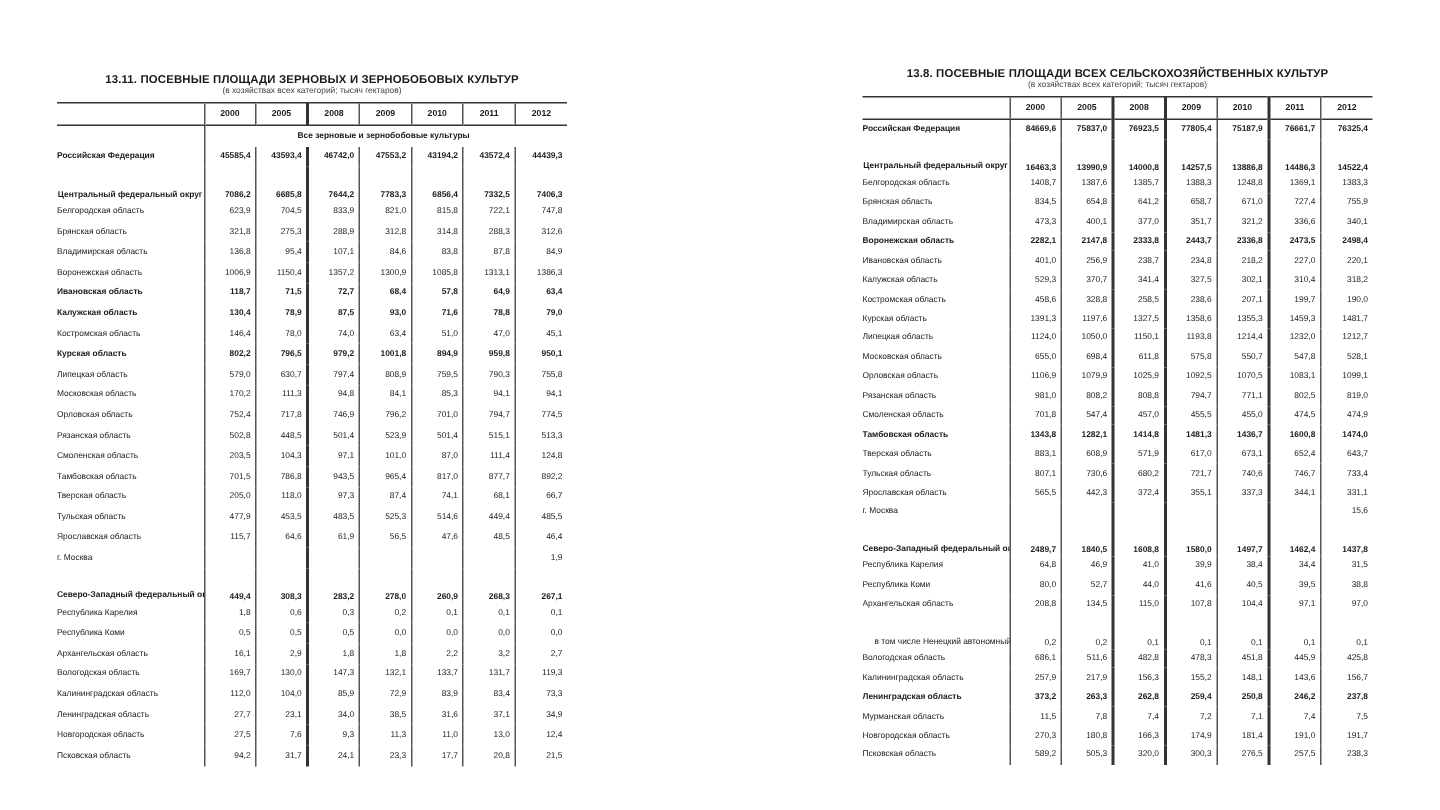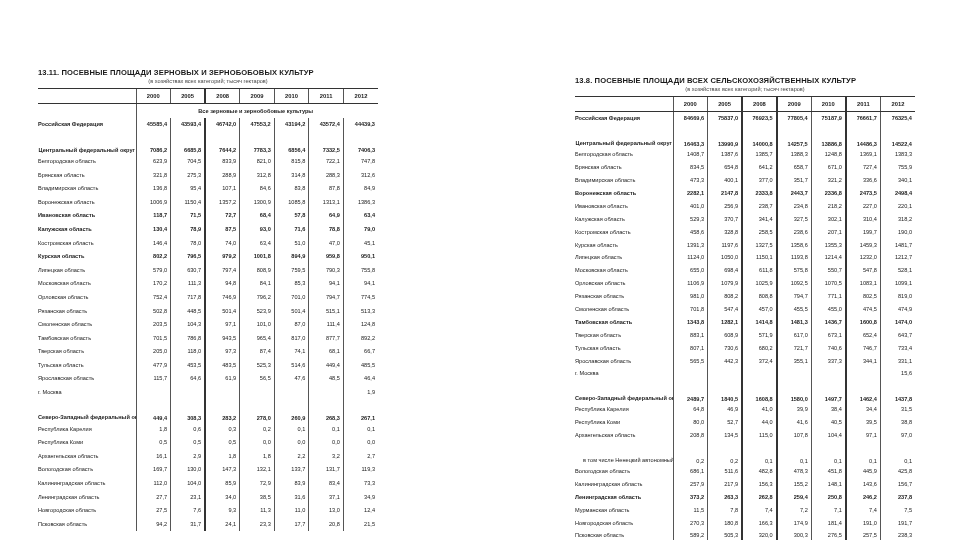--- a/index.html
+++ b/index.html
@@ -1,21 +1,21 @@
 <!DOCTYPE html>
 <html><head>
 <meta charset="utf-8">
 <style>
   html, body { margin: 0; padding: 0; background: #ffffff; }
   body { width: 960px; height: 540px; position: relative; overflow: hidden;
          font-family: "Liberation Sans", sans-serif; color: #1a1a1a; }
   .panel { position: absolute; }
   .panel-left { left: 38px; top: 48px; width: 340px; }
-  .panel-right { left: 575px; top: 56px; width: 340px; }
-  .ttl { font-weight: bold; font-size: 7.6px; letter-spacing: 0.1px; white-space: nowrap; margin-top: 20px; }
+  .panel-right { left: 575px; top: 44px; width: 340px; }
+  .ttl { text-align: center; font-weight: bold; font-size: 7.6px; letter-spacing: 0.1px; white-space: nowrap; }
   .sub { text-align: center; font-size: 5.6px; color: #444; margin-top: 1px; margin-bottom: 4px; white-space: nowrap; }
   table { border-collapse: collapse; width: 100%; table-layout: fixed; font-size: 5.6px; }
   col.c-name { width: 98px; }
   th { font-weight: bold; font-size: 5.8px; height: 12px; border-top: 1px solid #333; border-bottom: 1px solid #333;
        border-left: 1px solid #555; text-align: center; }
   th.blank { border-left: none; }
   td { text-align: right; padding: 0 3px 0 0; border-left: 1px solid #555; white-space: nowrap; }
   td.nm { text-align: left; border-left: none; padding: 0; white-space: nowrap; overflow: hidden; }
   td.nm.center { text-align: center; font-weight: bold; line-height: 6.5px; }
   td.nm.indent { padding-left: 8px; line-height: 6.5px; }

